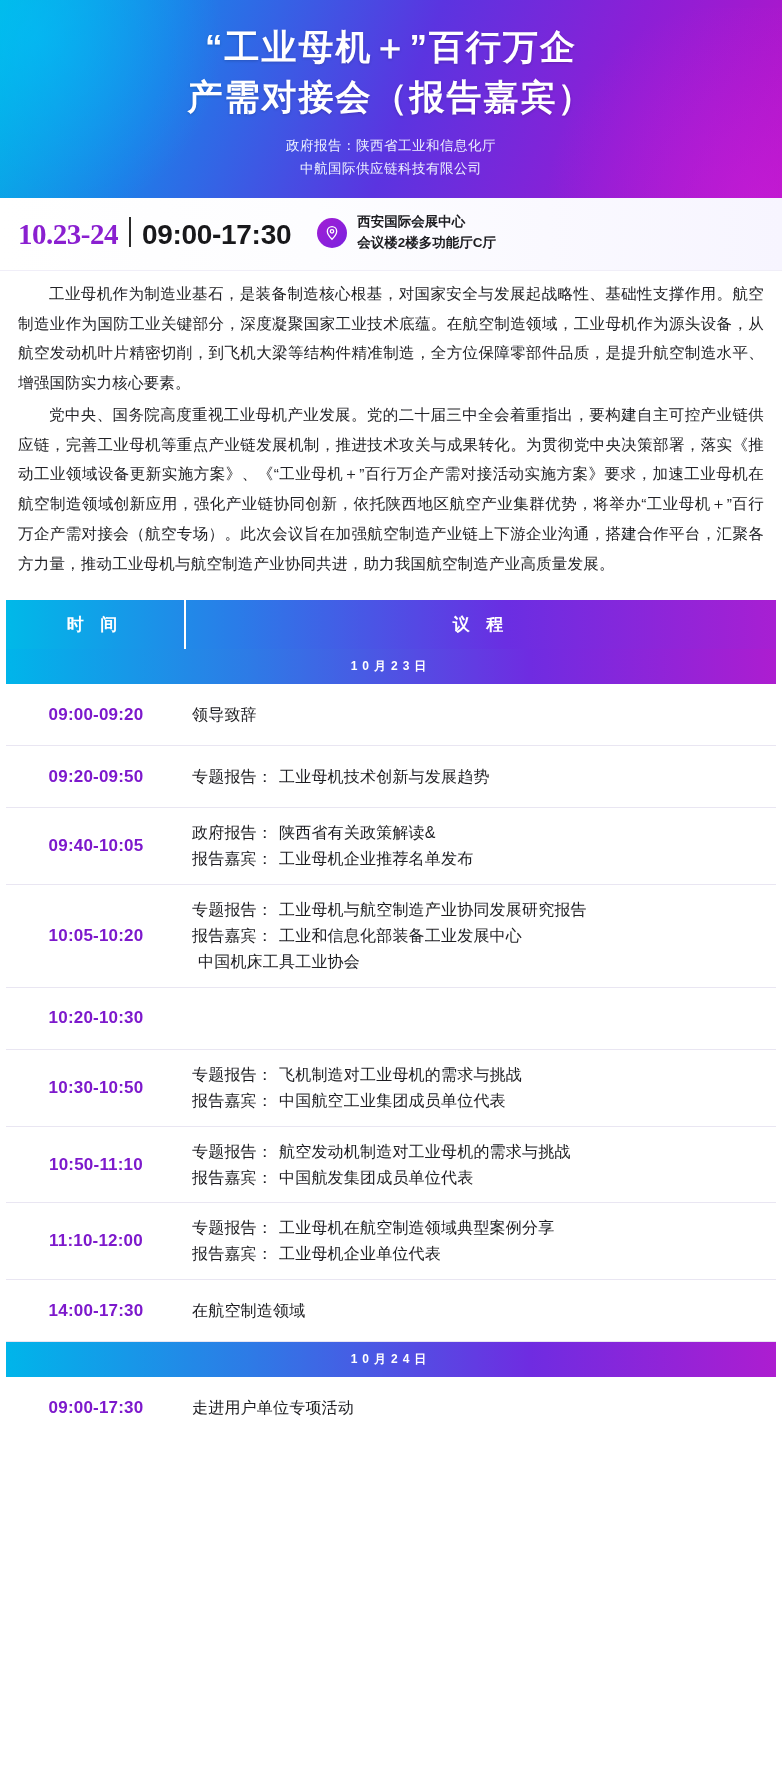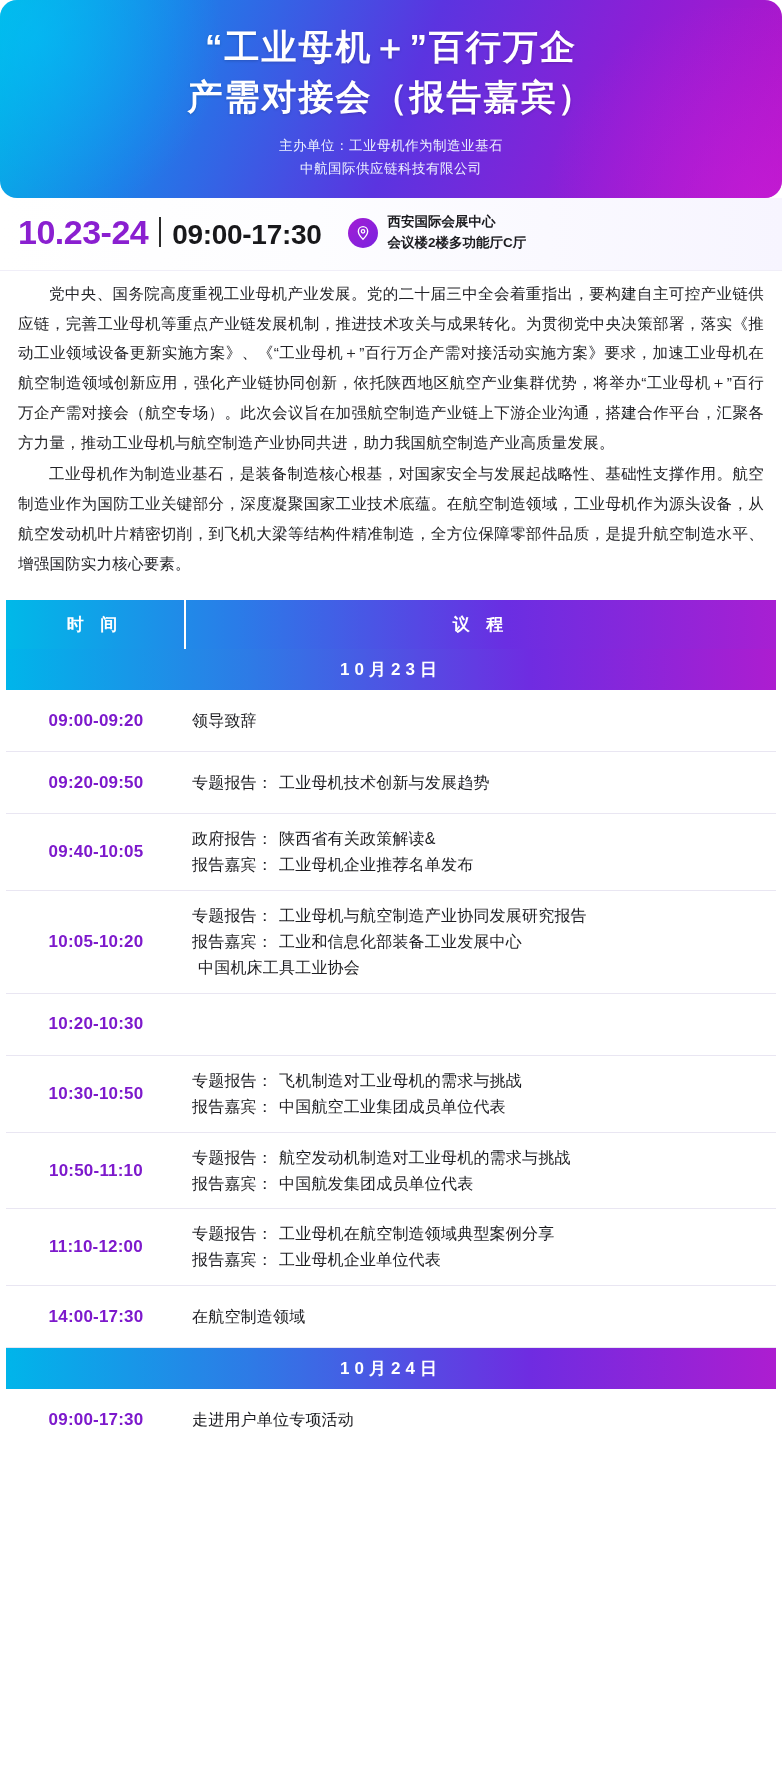--- a/index.html
+++ b/index.html
@@ -19,21 +19,20 @@
     overflow: hidden;
     background: #ffffff;
   }
 
   
   .header {
     position: relative;
     background: linear-gradient(110deg, #00b7e4 0%, #1e7ee8 22%, #5b34e0 52%, #8c1fd6 76%, #b515c8 100%);
     padding: 22px 20px 18px 20px;
     overflow: hidden;
-    border-radius: 17px;
   }
   .header::before {
     content: "";
     position: absolute;
     left: -60px; top: -40px;
     width: 320px; height: 260px;
     background: radial-gradient(circle at 30% 30%, rgba(0,200,255,0.45), rgba(0,200,255,0) 65%);
     pointer-events: none;
   }
   .header::after {
@@ -69,24 +68,24 @@
     padding: 14px 18px 16px 18px;
     border-bottom: 1px solid #f0eef8;
   }
   .date-wrap {
     display: flex;
     align-items: baseline;
     flex: 0 0 auto;
   }
   .big-date {
     color: #8a1fd0;
-    font-size: 34px;
+    font-size: 29px;
     font-weight: bold;
     letter-spacing: -0.5px;
-    font-family: Liberation Sans, sans-serif;
+    font-family: Liberation Serif, serif;
   }
   .vsep {
     display: inline-block;
     width: 2px;
     height: 30px;
     background: #2a2a2a;
     margin: 0 11px;
     position: relative;
     top: 3px;
   }
@@ -148,21 +147,21 @@
     text-align: center;
   }
   .col-time { flex: 0 0 180px; }
   .col-item { flex: 1 1 auto; }
   .agenda-head .col-time { border-right: 2px solid #ffffff; }
 
   .day-row {
     background: linear-gradient(90deg, #00b5ea 0%, #2e7ae6 32%, #6f2ce1 68%, #ad1dd0 100%);
     color: #ffffff;
     text-align: center;
-    font-size: 17px;
+    font-size: 12px;
     font-weight: bold;
     letter-spacing: 5px;
     padding: 9px 0;
   }
 
   .row {
     display: flex;
     align-items: stretch;
     border-bottom: 1px solid #e9e6f2;
     min-height: 62px;
@@ -208,21 +207,21 @@
 </head>
 <body>
 
 <div class="page">
 
   <div class="header">
     <div class="header-inner">
       <div class="title-line">“工业母机＋”百行万企</div>
       <div class="title-line">产需对接会（报告嘉宾）</div>
       <div class="org-block">
-        <div>主办单位：工业母机作为制造业基石</div>
+        <div>政府报告：陕西省工业和信息化厅</div>
         <div>中航国际供应链科技有限公司</div>
       </div>
     </div>
   </div>
 
   <div class="infobar">
     <div class="date-wrap">
       <span class="big-date">10.23-24</span>
       <span class="vsep"></span>
       <span class="time-range">09:00-17:30</span>
@@ -235,22 +234,22 @@
         </svg>
       </span>
       <span class="loc-text">
         <span>西安国际会展中心</span><br>
         <span>会议楼2楼多功能厅C厅</span>
       </span>
     </div>
   </div>
 
   <div class="article">
+    <p class="para">工业母机作为制造业基石，是装备制造核心根基，对国家安全与发展起战略性、基础性支撑作用。航空制造业作为国防工业关键部分，深度凝聚国家工业技术底蕴。在航空制造领域，工业母机作为源头设备，从航空发动机叶片精密切削，到飞机大梁等结构件精准制造，全方位保障零部件品质，是提升航空制造水平、增强国防实力核心要素。</p>
     <p class="para">党中央、国务院高度重视工业母机产业发展。党的二十届三中全会着重指出，要构建自主可控产业链供应链，完善工业母机等重点产业链发展机制，推进技术攻关与成果转化。为贯彻党中央决策部署，落实《推动工业领域设备更新实施方案》、《“工业母机＋”百行万企产需对接活动实施方案》要求，加速工业母机在航空制造领域创新应用，强化产业链协同创新，依托陕西地区航空产业集群优势，将举办“工业母机＋”百行万企产需对接会（航空专场）。此次会议旨在加强航空制造产业链上下游企业沟通，搭建合作平台，汇聚各方力量，推动工业母机与航空制造产业协同共进，助力我国航空制造产业高质量发展。</p>
-    <p class="para">工业母机作为制造业基石，是装备制造核心根基，对国家安全与发展起战略性、基础性支撑作用。航空制造业作为国防工业关键部分，深度凝聚国家工业技术底蕴。在航空制造领域，工业母机作为源头设备，从航空发动机叶片精密切削，到飞机大梁等结构件精准制造，全方位保障零部件品质，是提升航空制造水平、增强国防实力核心要素。</p>
   </div>
 
   <div class="agenda">
 
     <div class="agenda-head">
       <div class="col-time">时 间</div>
       <div class="col-item">议 程</div>
     </div>
 
     <div class="day-row">10月23日</div>

